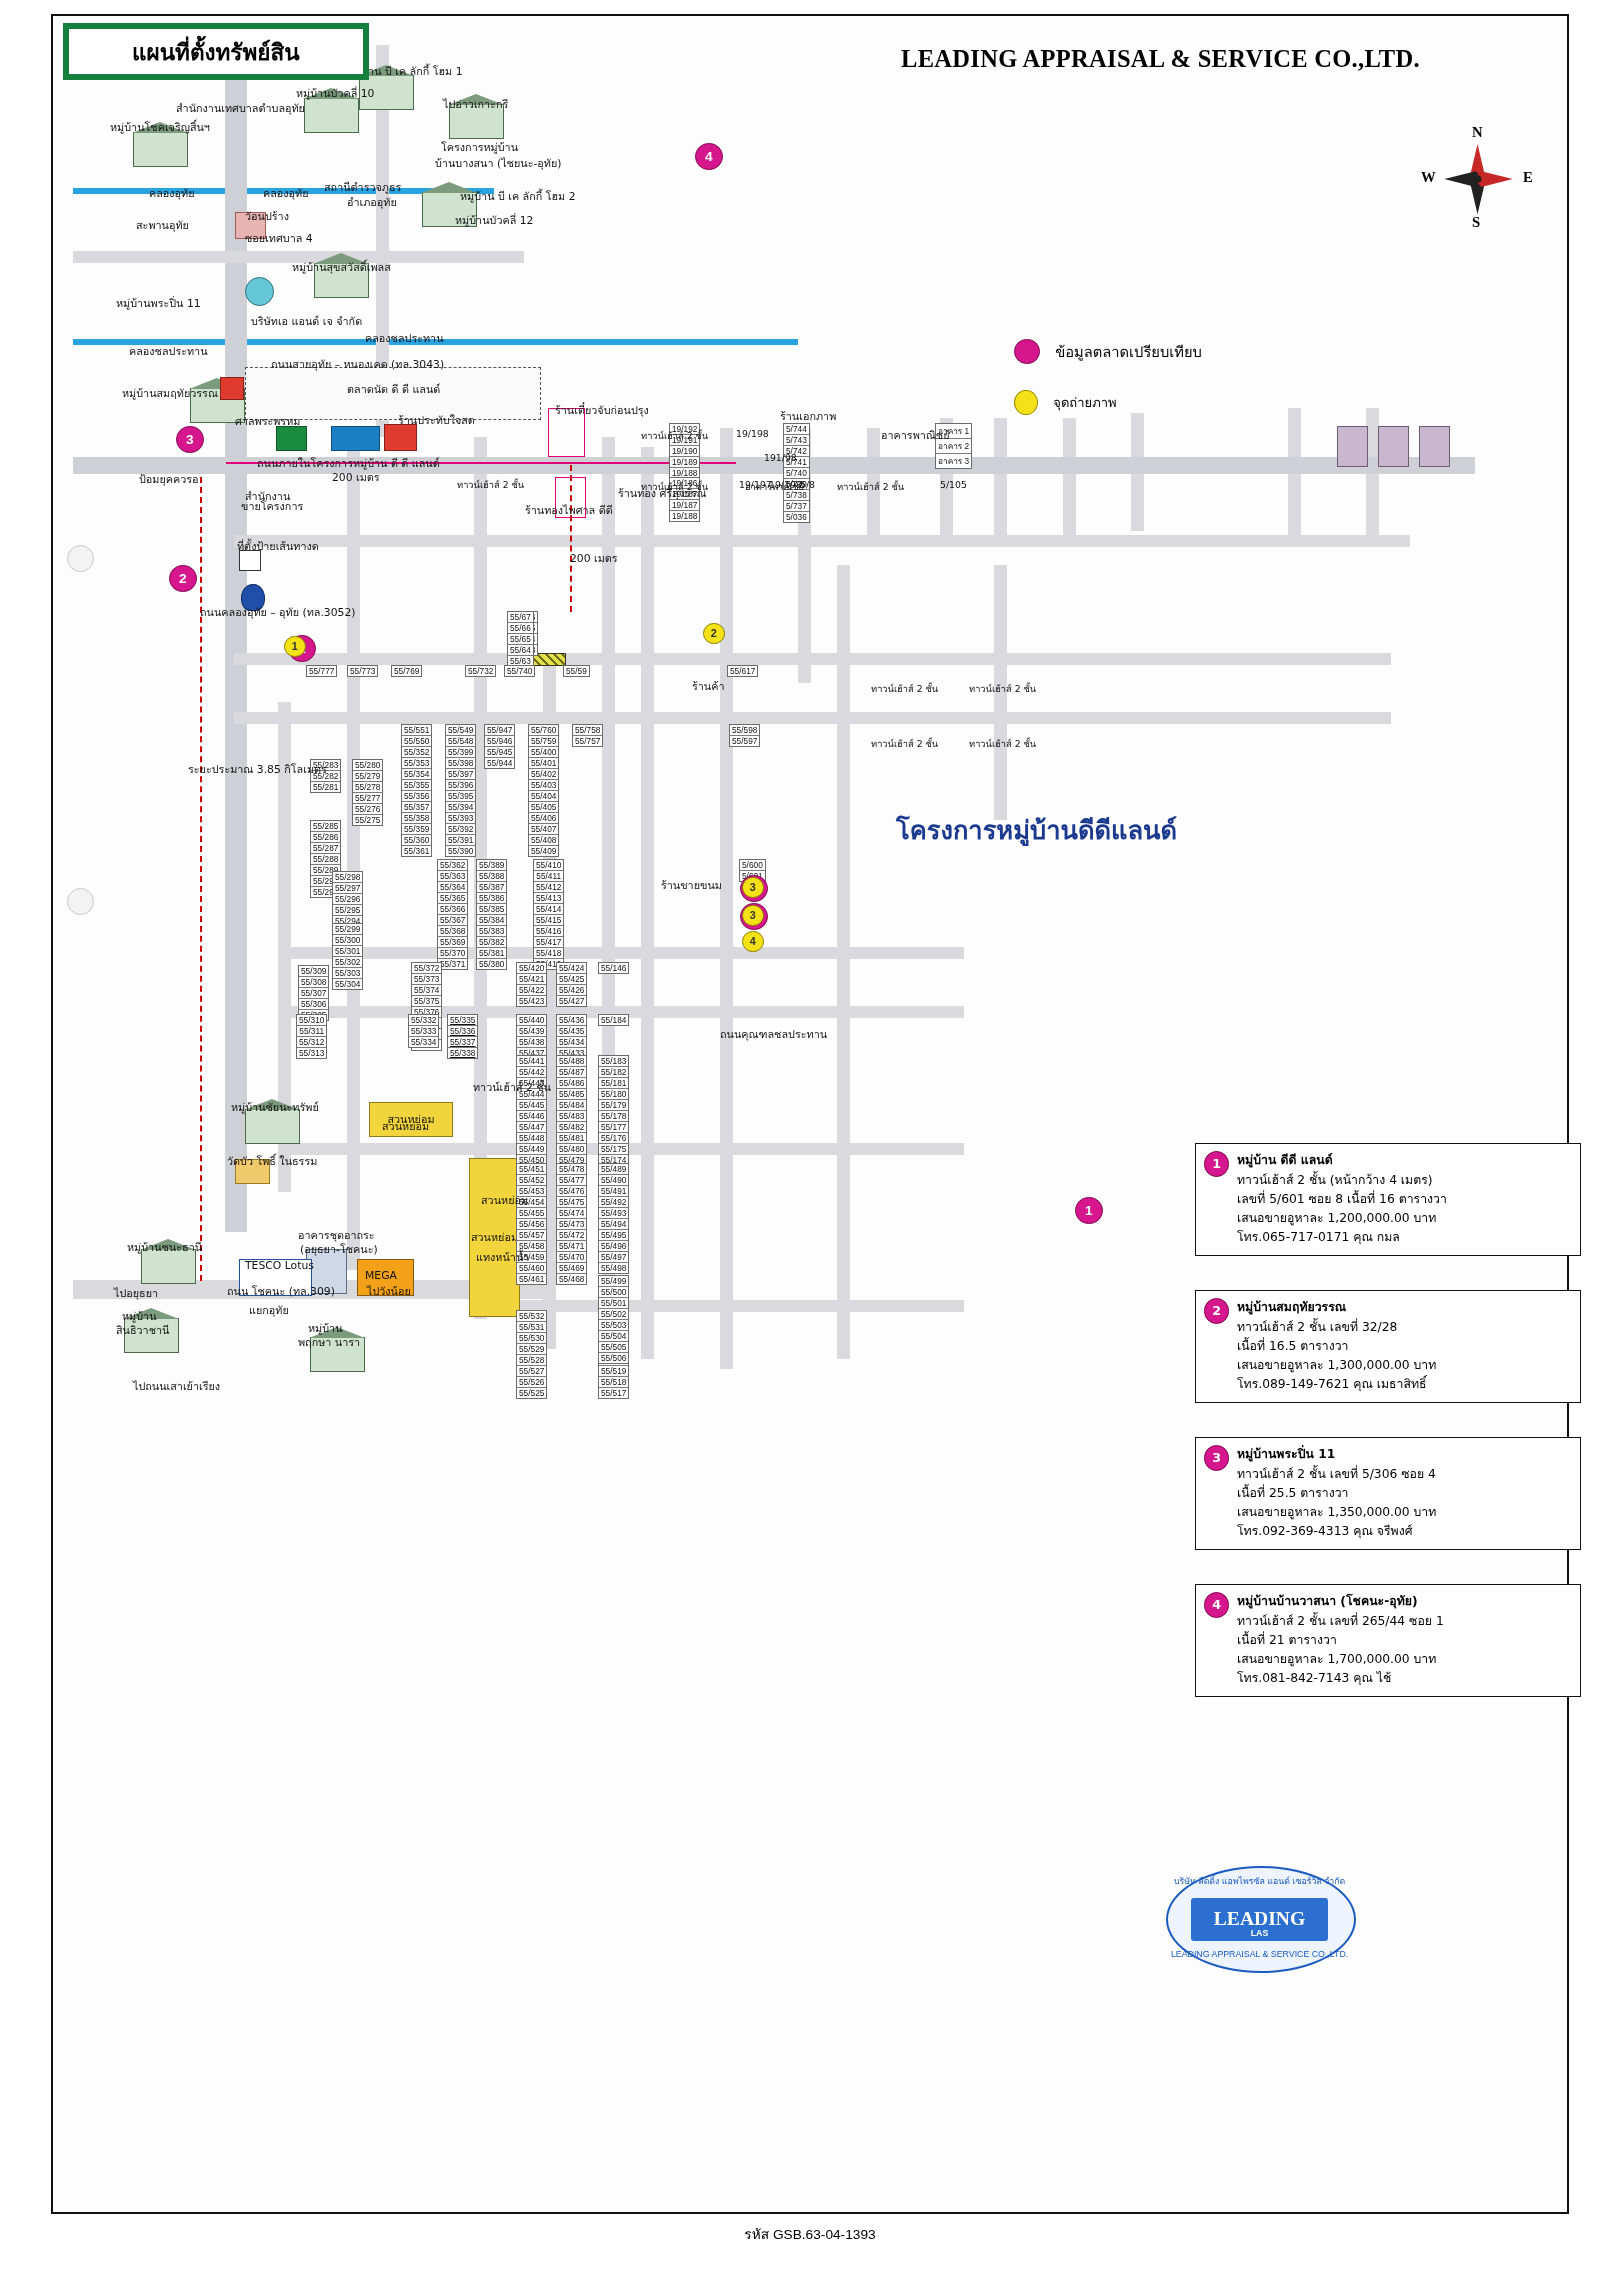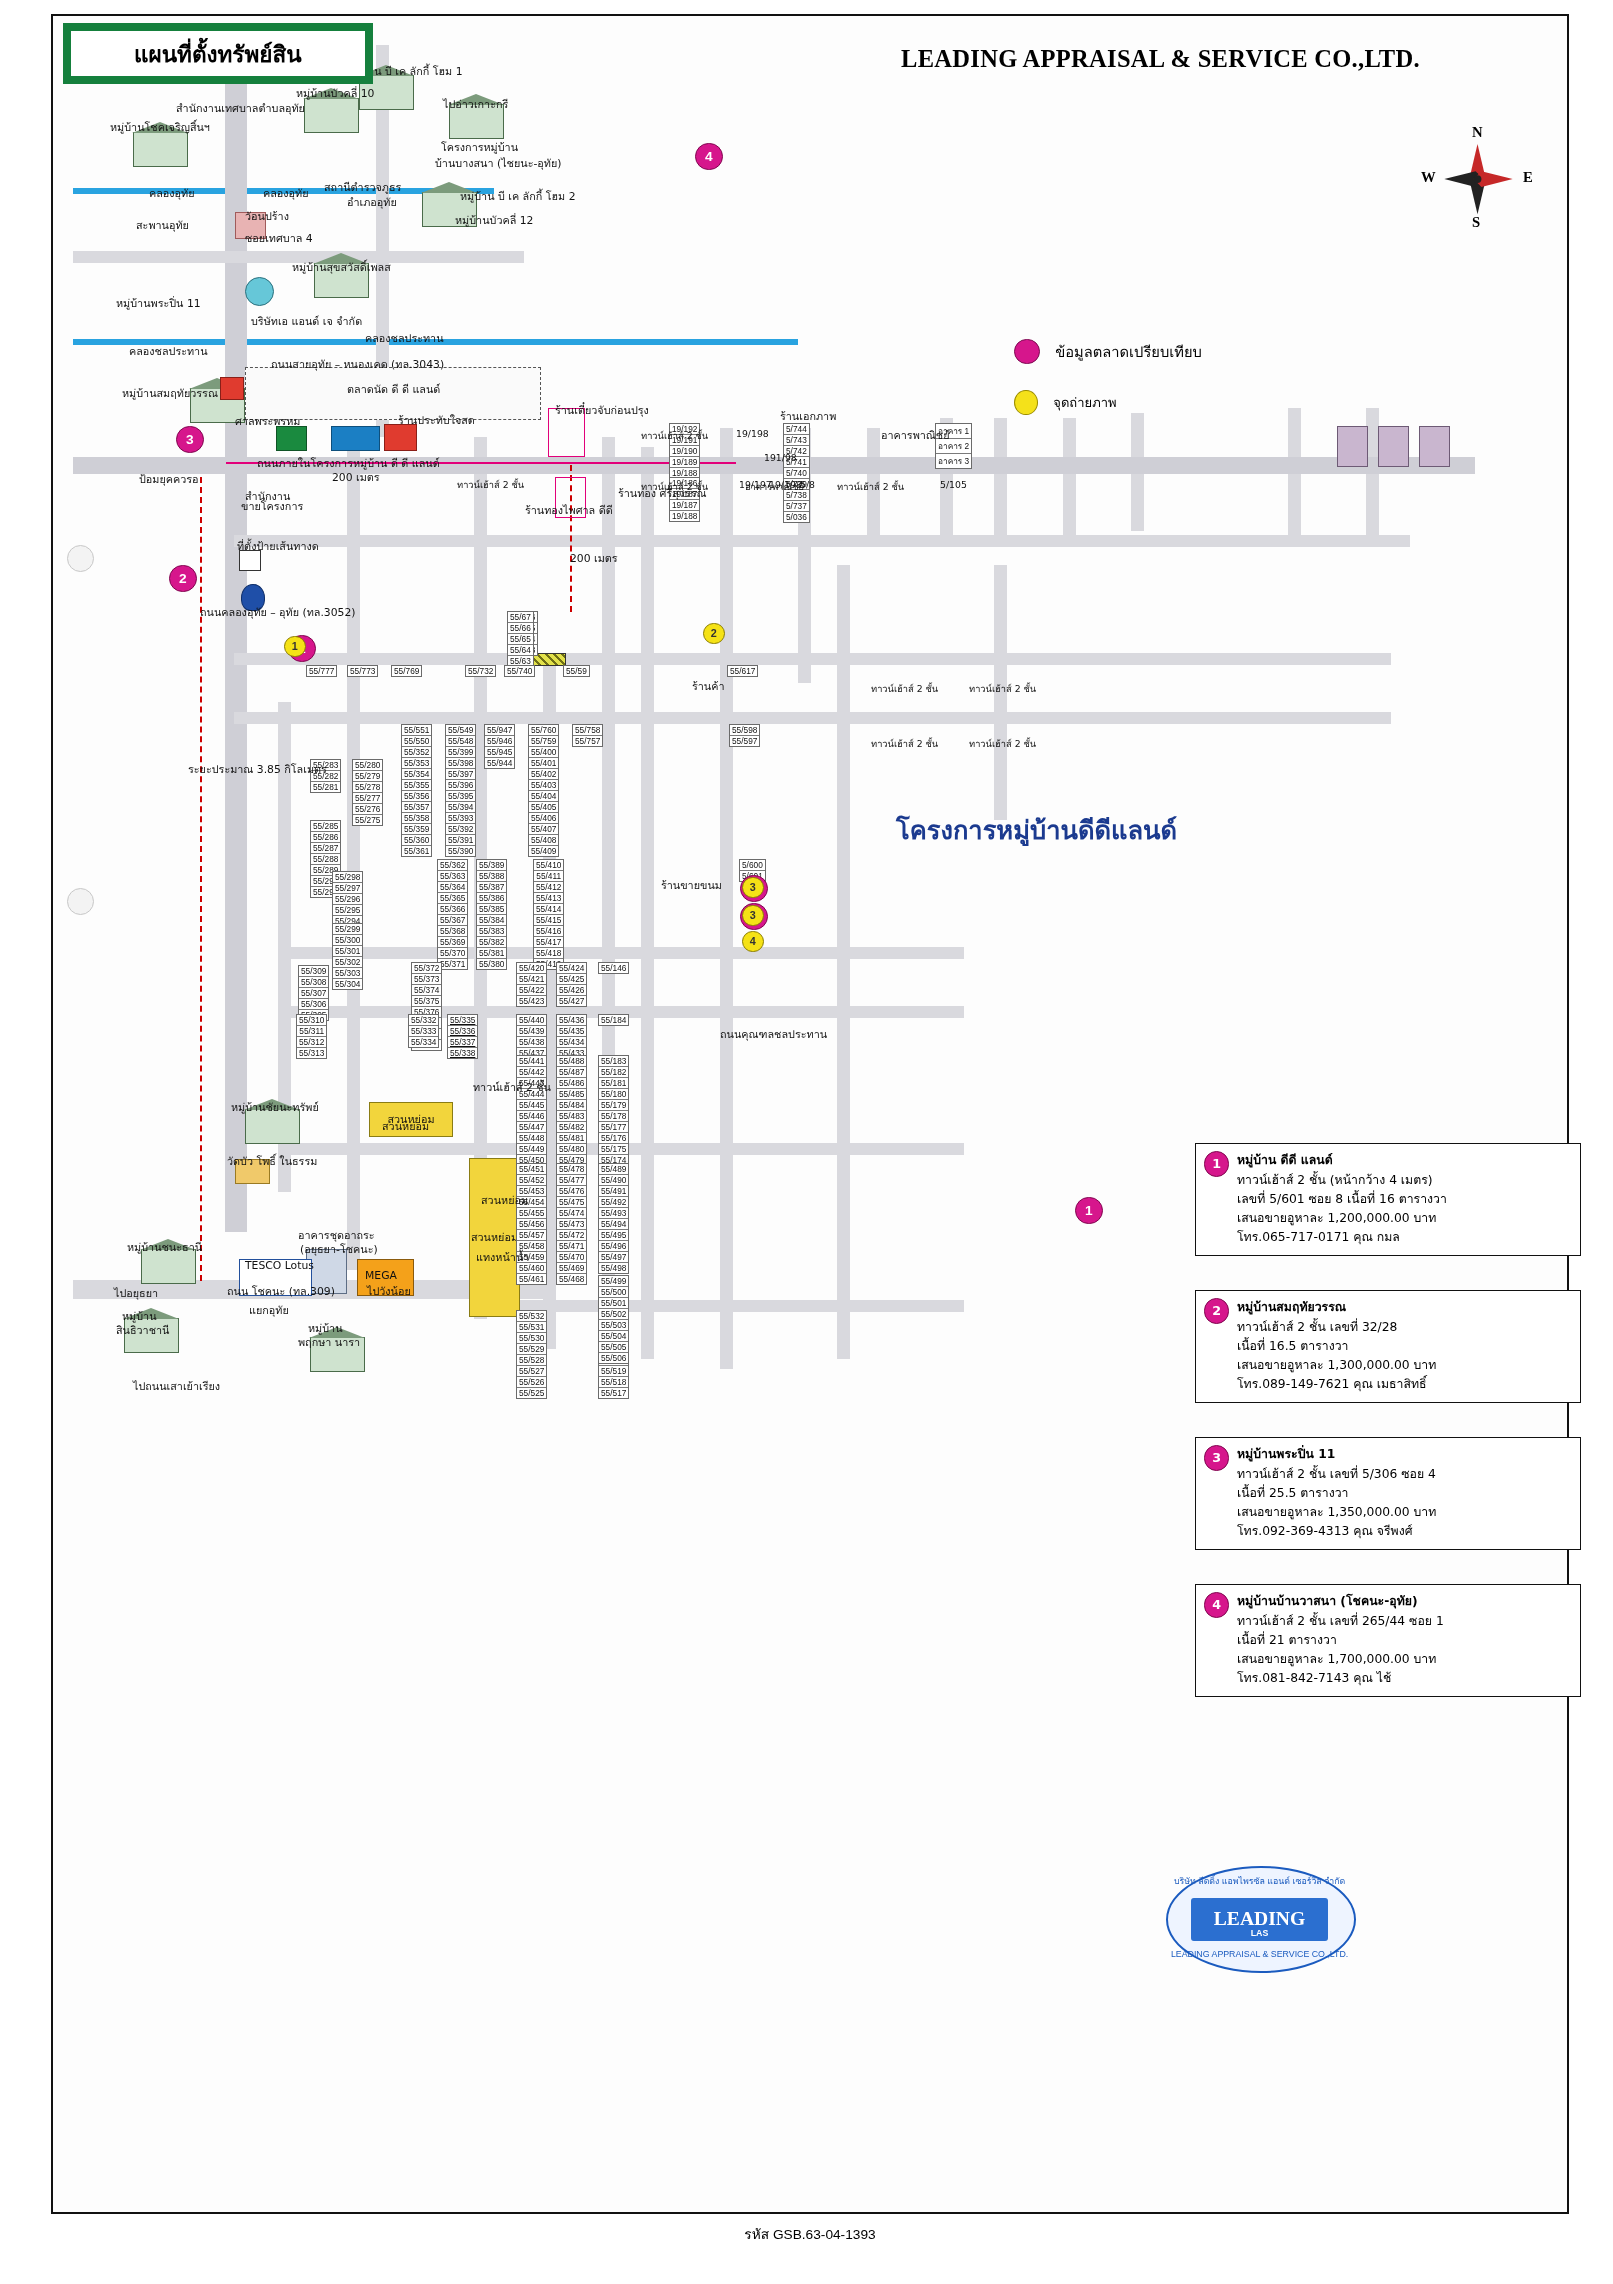--- a/index.html
+++ b/index.html
@@ -2,21 +2,21 @@
 <html><head>
 <meta charset="utf-8">
 <style>
   html,body{margin:0;padding:0;background:#e9e9e9;}
   body{font-family:"Liberation Sans",sans-serif;}
   #page{position:relative;width:1613px;height:2285px;background:#ffffff;overflow:hidden;}
   #sheet{position:absolute;left:51px;top:13.7px;width:1514px;height:2196px;background:#fdfdfd;border:2px solid #111;}
   .abs{position:absolute;}
   .th{font-family:"DejaVu Sans",sans-serif;}
   
-  #title-box{left:9.8px;top:7.8px;width:294px;height:45px;border:8px solid #15803d;background:#fff;
+  #title-box{left:9.8px;top:7.8px;width:294px;height:45px;border:6px solid #15803d;background:#fff;
     display:flex;align-items:center;justify-content:center;font-size:22.5px;font-weight:bold;}
   #company{left:745px;top:29px;width:725px;text-align:center;font-family:"Liberation Serif",serif;
     font-size:24.5px;font-weight:bold;letter-spacing:0.3px;}
   
   #legend-box{left:838px;top:147px;width:505px;height:108px;border:2px solid #111;background:#fff;}
   #legend-box .ln{font-size:14.7px;text-align:center;}
   .hatch{width:25.5px;height:21.6px;border:1.5px solid #111;background:
      repeating-linear-gradient(45deg,#e2e14a 0 3.9px,#8b8b20 3.9px 5.9px);}
   .dot-pink{width:23.5px;height:23.5px;border-radius:50%;background:#d6168c;border:1px solid #7d0a52;}
   .dot-yellow{width:21.6px;height:23.5px;border-radius:50%;background:#f4e11a;border:1px solid #9a8c00;}

